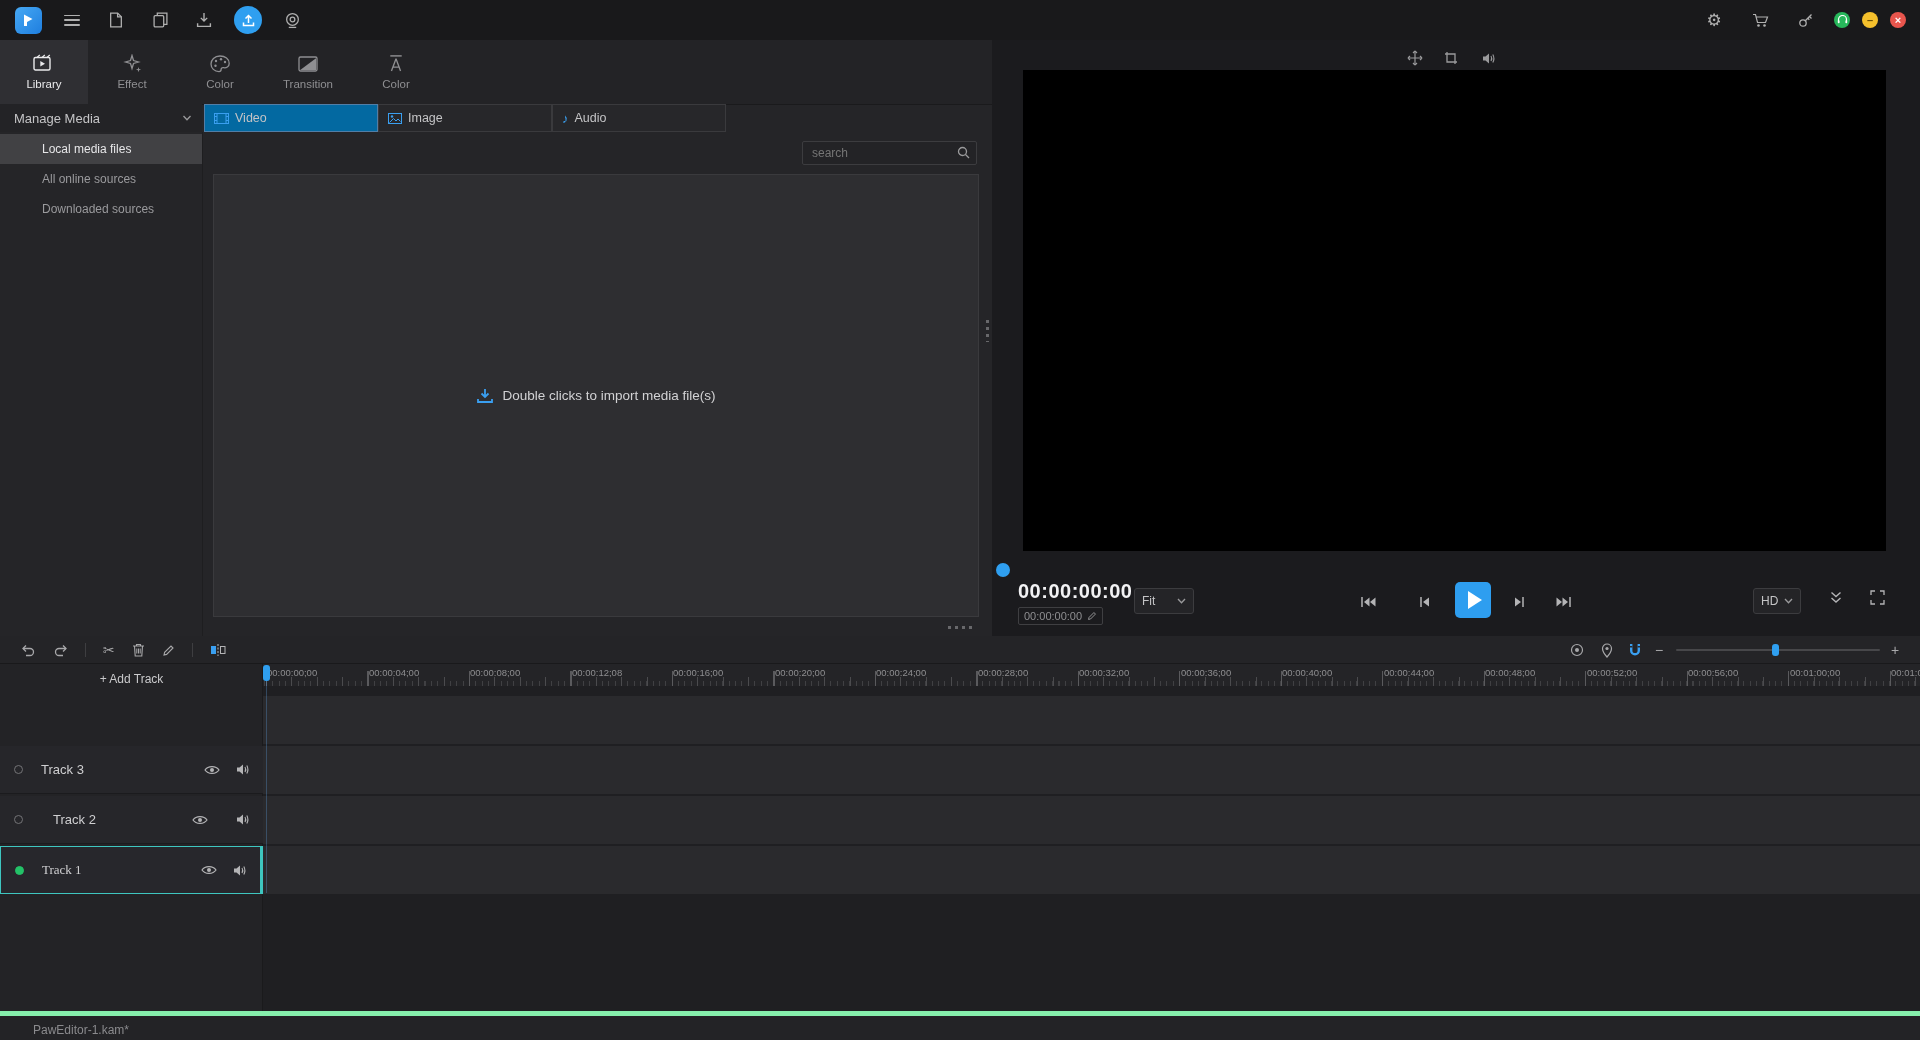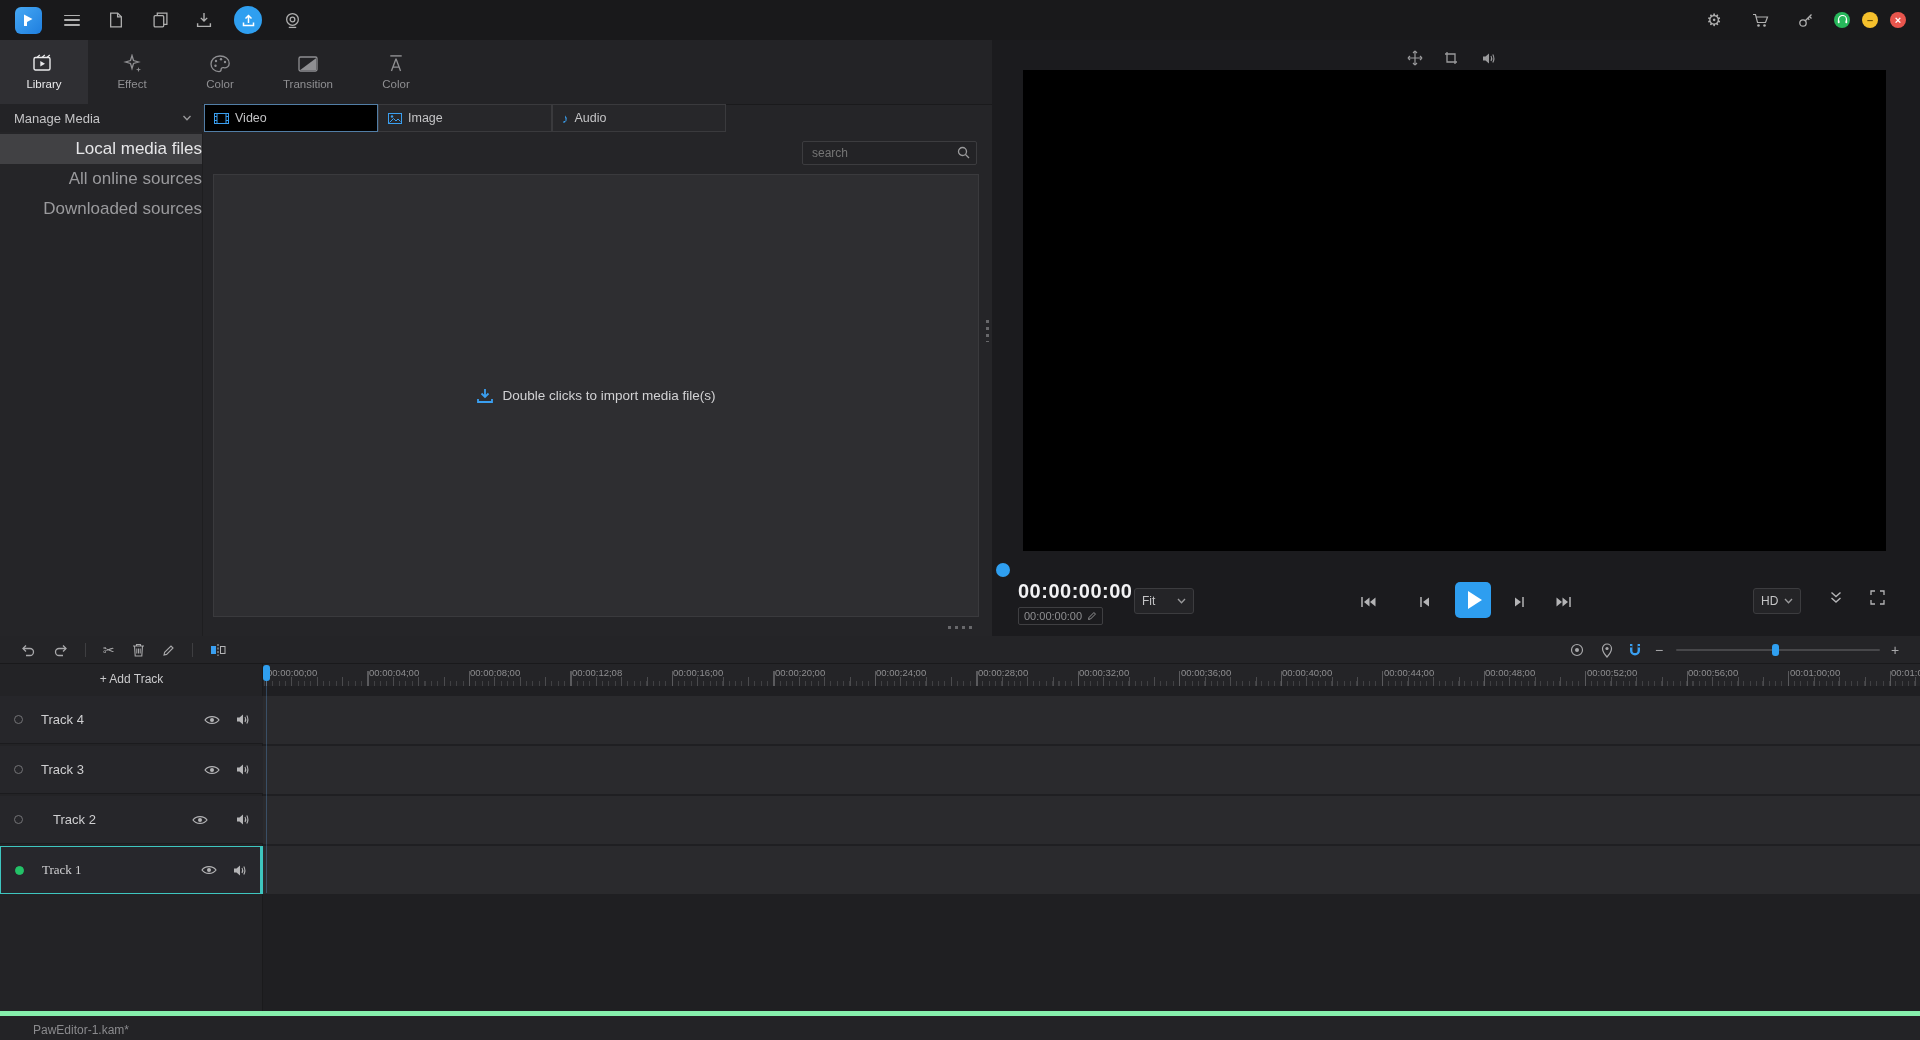--- a/index.html
+++ b/index.html
@@ -35,23 +35,23 @@
   #media-panel{position:absolute;left:0;top:40px;width:992px;height:596px;background:#252528;border-right:1px solid #111113;}
   #lib-tabs{position:absolute;left:0;top:0;width:992px;height:64px;background:#232326;border-bottom:1px solid #1a1a1c;display:flex;}
   .lib-tab{width:88px;height:64px;display:flex;flex-direction:column;align-items:center;justify-content:center;gap:5px;color:#8f8f92;}
   .lib-tab.active{background:#2f2f33;color:#eaeaec;}
   .lib-tab .lbl{font-size:11.5px;}
   #manage-row{position:absolute;left:0;top:64px;width:202px;height:28px;background:#232326;
     display:flex;align-items:center;justify-content:space-between;padding:0 10px 0 14px;box-sizing:border-box;
     font-size:13px;color:#c4c4c6;}
   .ttab{position:absolute;top:64px;height:28px;box-sizing:border-box;background:#27272a;border:1px solid #3a3a3d;
     display:flex;align-items:center;gap:6px;padding-left:9px;font-size:12.5px;color:#c4c4c6;}
-  .ttab.active{border-color:#527ea6;background:#000000;}
+  .ttab.active{border-color:#527ea6;background:#0369a1;}
   #sidebar{position:absolute;left:0;top:92px;width:202px;height:504px;border-right:1px solid #1e1e20;}
-  .src-item{height:30px;line-height:30px;padding-left:42px;font-size:17px;color:#9a9a9d;text-align:right;}
+  .src-item{height:30px;line-height:30px;padding-left:42px;font-size:12px;color:#9a9a9d;}
   .src-item.selected{background:#414144;color:#e6e6e8;}
   #search-box{position:absolute;left:802px;top:101px;width:175px;height:24px;}
   #search-box input{width:100%;height:100%;box-sizing:border-box;background:#232326;border:1px solid #3c3c3f;
     border-radius:2px;color:#c8c8c8;font-size:12px;padding:0 26px 0 9px;outline:none;font-family:inherit;}
   #search-box .mag{position:absolute;right:7px;top:5px;}
   #drop-area{position:absolute;left:213px;top:134px;width:764px;height:441px;background:#2e2e31;border:1px solid #3a3a3d;
     display:flex;align-items:center;justify-content:center;}
   #drop-hint{display:flex;align-items:center;gap:8px;font-size:13.5px;color:#d2d2d4;}
   .vgrip{position:absolute;left:986px;top:280px;width:3px;height:22px;
     background:repeating-linear-gradient(180deg,#68686b 0 3px,transparent 3px 7px);}
@@ -466,36 +466,20 @@
     <span class="rlabel" style="left:1121px">00:00:44;00</span>
     <span class="rlabel" style="left:1222px">00:00:48;00</span>
     <span class="rlabel" style="left:1324px">00:00:52;00</span>
     <span class="rlabel" style="left:1425px">00:00:56;00</span>
     <span class="rlabel" style="left:1527px">00:01:00;00</span>
     <span class="rlabel" style="left:1628px">00:01:04;00</span>
   </div>
 
   <div id="add-track">+ Add Track</div>
 
-  <div class="track-head" style="top:60px;">
-    <div class="ind"></div>
-    <span class="track-name">Track 4</span>
-    <div class="t-icon">
-      <svg width="16" height="12" viewBox="0 0 16 12">
-          <path d="M1 6 C4 1.5 12 1.5 15 6 C12 10.5 4 10.5 1 6 Z" fill="none" stroke="#b4b4b6" stroke-width="1.2"></path>
-          <circle cx="8" cy="6" r="2" fill="#b4b4b6"></circle>
-        </svg>
-    </div>
-    <div class="t-icon">
-      <svg width="15" height="13" viewBox="0 0 15 13">
-          <path d="M1 4.5 H3.5 L7 1.5 V11.5 L3.5 8.5 H1 Z" fill="#b4b4b6"></path>
-          <path d="M9 4 Q10.5 6.5 9 9 M10.8 2.5 Q13 6.5 10.8 10.5" fill="none" stroke="#b4b4b6" stroke-width="1.1"></path>
-        </svg>
-    </div>
-  </div>
   <div class="track-lane" style="top:60px;"></div>
 
   <div class="track-head" style="top:110px;">
     <div class="ind"></div>
     <span class="track-name">Track 3</span>
     <div class="t-icon">
       <svg width="16" height="12" viewBox="0 0 16 12">
           <path d="M1 6 C4 1.5 12 1.5 15 6 C12 10.5 4 10.5 1 6 Z" fill="none" stroke="#b4b4b6" stroke-width="1.2"></path>
           <circle cx="8" cy="6" r="2" fill="#b4b4b6"></circle>
         </svg>

